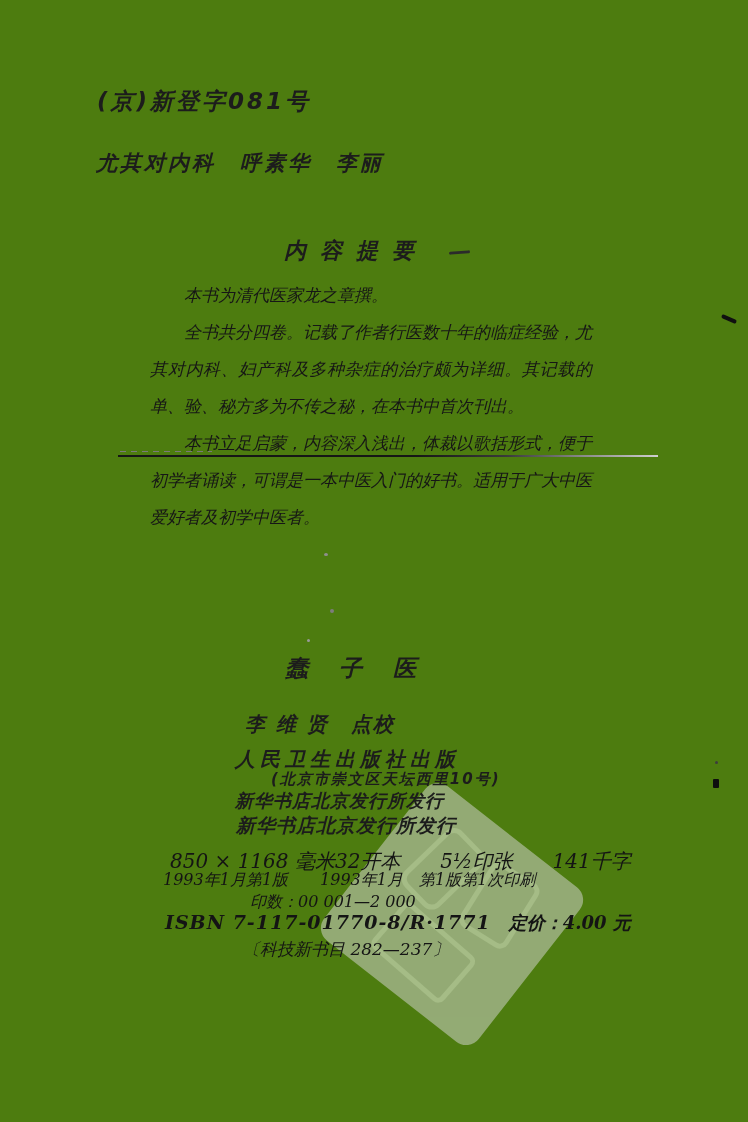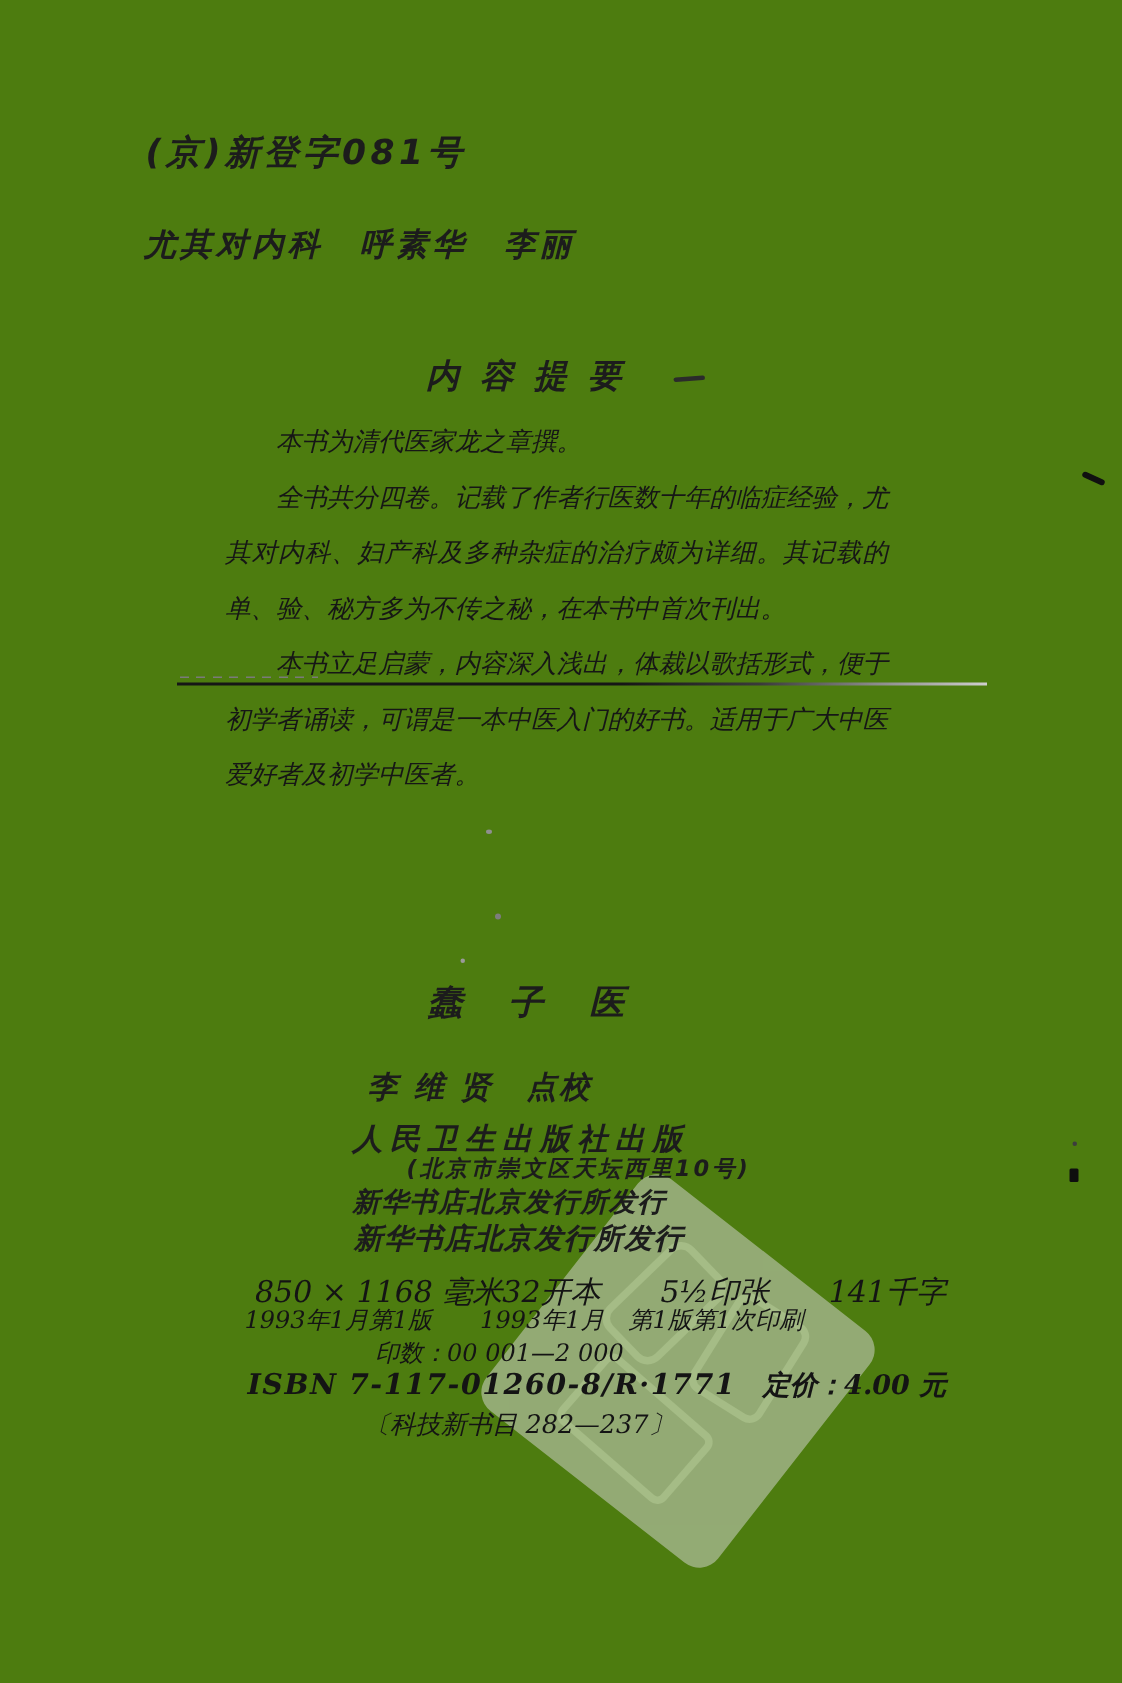--- a/index.html
+++ b/index.html
@@ -89,21 +89,21 @@
 
   <div class="abs txt publisher-line">人民卫生出版社出版</div>
   <div class="abs txt address-line">(北京市崇文区天坛西里10号)</div>
   <div class="abs txt printer-line">新华书店北京发行所发行</div>
   <div class="abs txt distributor-line">新华书店北京发行所发行</div>
 
   <div class="abs txt details format-line">850 × 1168 毫米32开本　　5½印张　　141千字</div>
   <div class="abs txt details edition-line">1993年1月第1版　　1993年1月　第1版第1次印刷</div>
   <div class="abs txt details printrun-line">印数：00 001—2 000</div>
   <div class="abs isbn-row details">
-    <span class="isbn txt">ISBN 7-117-01260-8/R·1771</span>
+    <span class="isbn txt">ISBN 7-117-01770-8/R·1771</span>
     <span class="price txt">定价：4.00 元</span>
   </div>
   <div class="abs txt details catalog-line">〔科技新书目 282—237〕</div>
 
   <div class="abs watermark">
     <div class="wm-stroke wm-s1"></div>
     <div class="wm-stroke wm-s2"></div>
     <div class="wm-stroke wm-s3"></div>
   </div>
 

